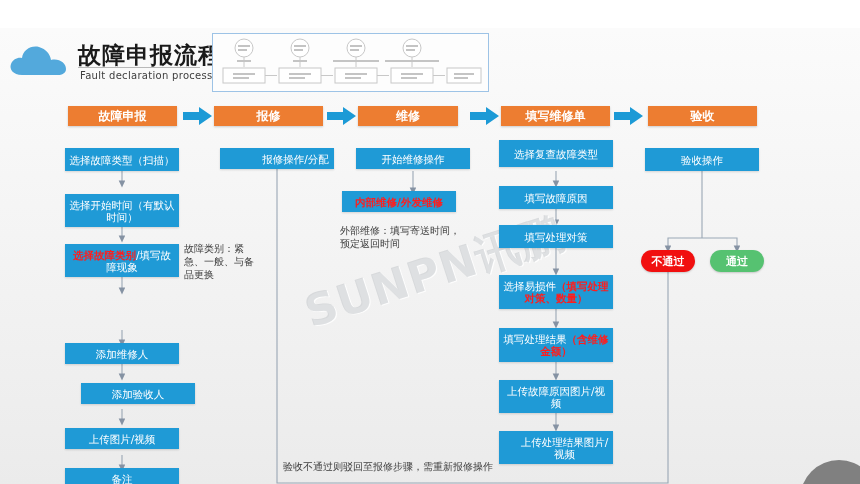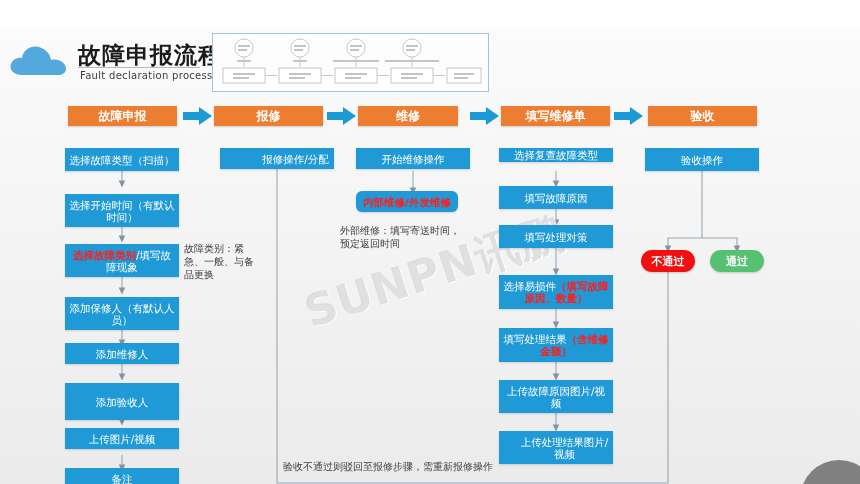--- a/index.html
+++ b/index.html
@@ -204,48 +204,47 @@
   </svg>
 
   <div class="box" style="left:65px;top:120px;width:114px;height:23px;">选择故障类型（扫描）</div>
 
   <div class="box" style="left:65px;top:166px;width:114px;height:33px;">选择开始时间（有默认时间）</div>
 
   <div class="box" style="left:65px;top:216px;width:114px;height:33px;">
     <span><span class="redpart">选择故障类别</span><span>/填写故障现象</span></span>
   </div>
 
-  <div class="box" style="left:65px;top:269px;width:114px;height:33px;">添加保修人（有默认人员）</div>
 
   <div class="box" style="left:65px;top:315px;width:114px;height:21px;">添加维修人</div>
 
-  <div class="box" style="left:65px;top:355px;width:114px;height:37px;">添加验收人</div>
+  <div class="box" style="left:81px;top:355px;width:114px;height:21px;">添加验收人</div>
 
   <div class="box" style="left:65px;top:400px;width:114px;height:21px;">上传图片/视频</div>
 
   <div class="box" style="left:65px;top:440px;width:114px;height:21px;">备注</div>
 
   <div class="note" style="left:184px;top:214px;width:78px;">故障类别：紧急、一般、与备品更换</div>
 
   <div class="box" style="left:220px;top:120px;width:114px;height:21px;padding-left:40px;">报修操作/分配</div>
 
   <div class="box" style="left:356px;top:120px;width:114px;height:21px;">开始维修操作</div>
 
-  <div class="box red-txt" style="left:356px;top:163px;width:102px;height:21px;border-radius:6px;">内部维修/外发维修</div>
+  <div class="box red-txt" style="left:342px;top:163px;width:114px;height:21px;">内部维修/外发维修</div>
 
   <div class="note" style="left:340px;top:196px;width:124px;">外部维修：填写寄送时间，预定返回时间</div>
 
-  <div class="box" style="left:499px;top:120px;width:114px;height:14px;">选择复查故障类型</div>
+  <div class="box" style="left:499px;top:112px;width:114px;height:27px;">选择复查故障类型</div>
 
   <div class="box" style="left:499px;top:158px;width:114px;height:23px;">填写故障原因</div>
 
   <div class="box" style="left:499px;top:197px;width:114px;height:23px;">填写处理对策</div>
 
   <div class="box" style="left:499px;top:247px;width:114px;height:34px;">
-    <span><span>选择易损件</span><span class="redpart">（填写故障原因、数量）</span></span>
+    <span><span>选择易损件</span><span class="redpart">（填写处理对策、数量）</span></span>
   </div>
 
   <div class="box" style="left:499px;top:300px;width:114px;height:34px;">
     <span><span>填写处理结果</span><span class="redpart">（含维修金额）</span></span>
   </div>
 
   <div class="box" style="left:499px;top:352px;width:114px;height:33px;">上传故障原因图片/视频</div>
 
   <div class="box" style="left:499px;top:403px;width:114px;height:33px;padding-left:20px;">上传处理结果图片/视频</div>
 

